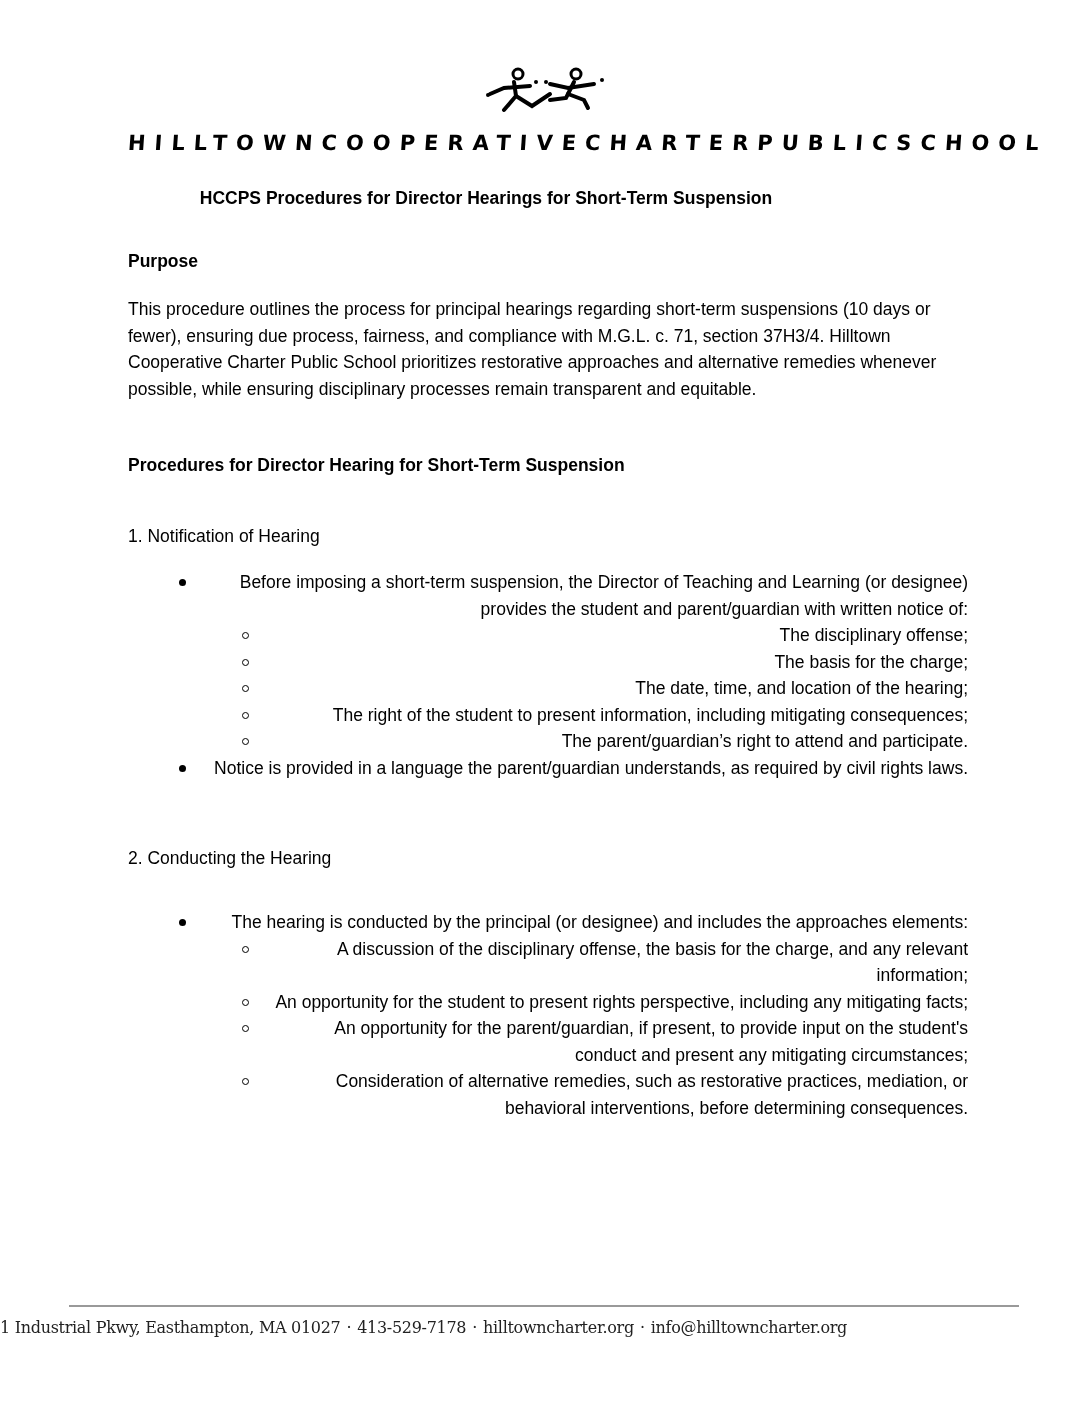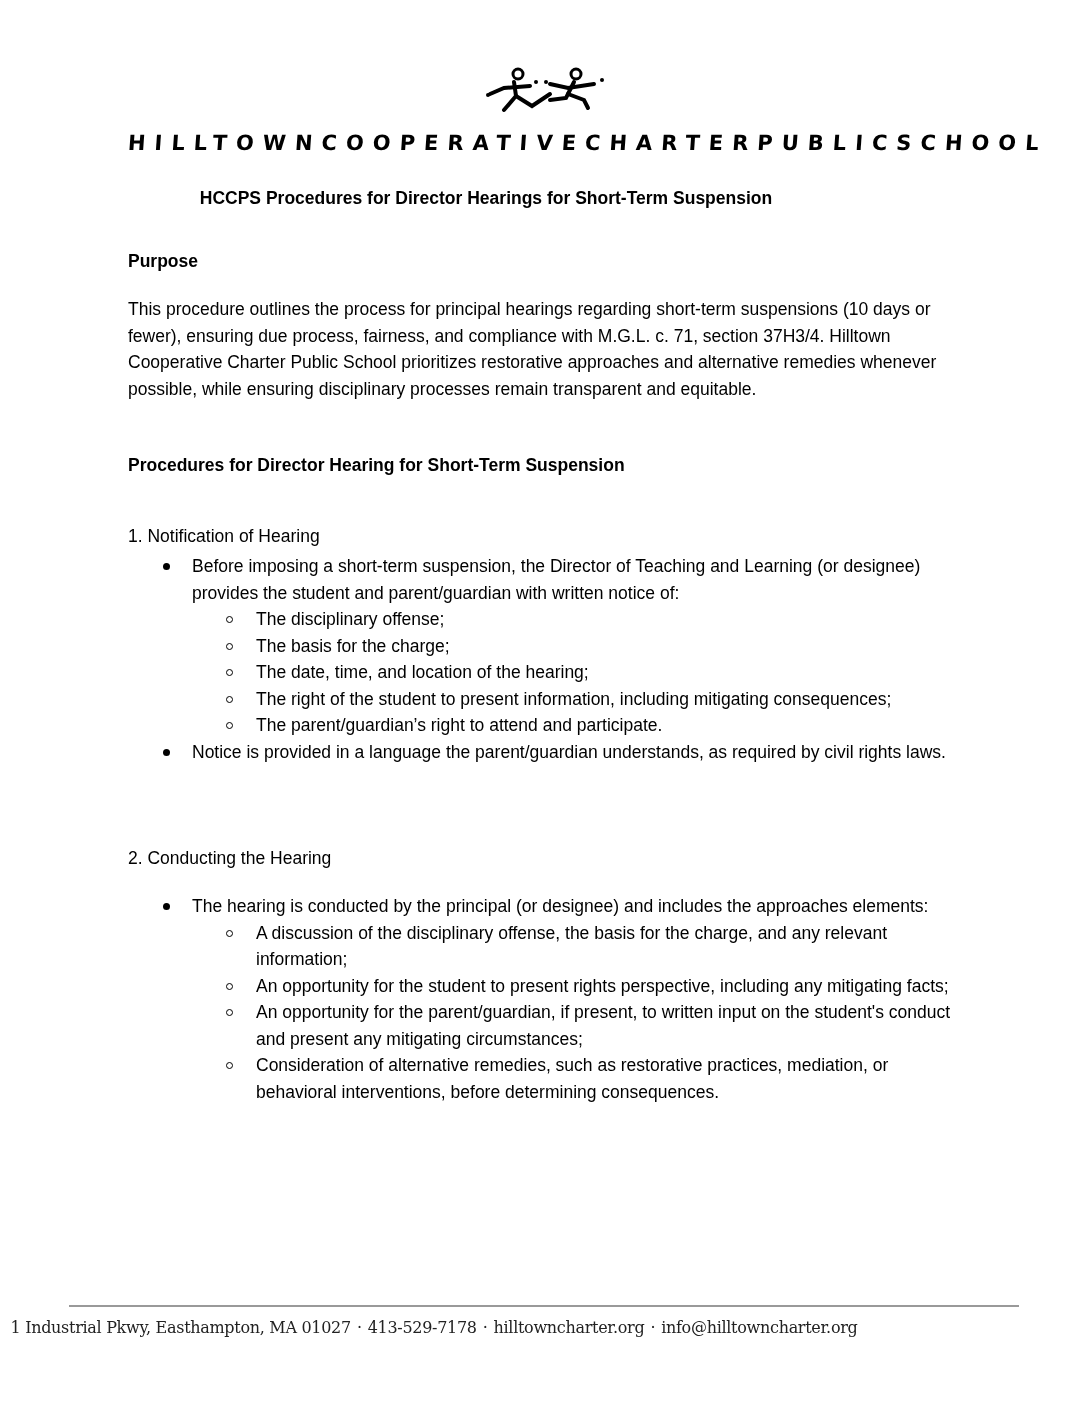--- a/index.html
+++ b/index.html
@@ -66,26 +66,27 @@
     .bold { font-weight: bold; }
     .heading-purpose { left: 128px; top: 248px; }
     .para-purpose { left: 128px; top: 296px; width: 840px; }
     .heading-procedures { left: 128px; top: 452px; }
     .step1 { left: 128px; top: 504px; margin-top: 19px; }
     .step2 { left: 128px; top: 845px; }
 
     ul.l1 {
       position: absolute;
       left: 192px;
-      margin: 0;
+      margin: 16px;
       padding: 0;
       list-style: none;
       width: 760px;
       font-size: 17.5px;
       line-height: 26.5px;
+      text-align: right;
     }
     ul.l1 > li {
       position: relative;
       margin: 0;
       padding: 0;
     }
     ul.l1 > li > .bullet {
       position: absolute;
       left: -29px;
       top: 10px;
@@ -121,21 +122,20 @@
       top: 1305px;
       width: 950px;
       height: 2px;
       background: #999999;
     }
     .footer-text {
       position: absolute;
       left: 0;
       width: 868px;
       top: 1318px;
-      text-align: center;
       font-family: "DejaVu Serif", serif;
       font-size: 16px;
       color: #222222;
       letter-spacing: -0.3px;
     }
     .footer-text .sep {
       margin: 0 6px;
     }
   </style>
 </head>
@@ -196,21 +196,21 @@
   </ul>
 
   <div class="text step2">2. Conducting the Hearing</div>
   <ul class="l1 list2">
     <li>
       <span class="bullet"></span>
       <span>The hearing is conducted by the principal (or designee) and includes the approaches elements:</span>
       <ul class="l2">
         <li><span class="circle"></span><span>A discussion of the disciplinary offense, the basis for the charge, and any relevant information;</span></li>
         <li><span class="circle"></span><span>An opportunity for the student to present rights perspective, including any mitigating facts;</span></li>
-        <li><span class="circle"></span><span>An opportunity for the parent/guardian, if present, to written input on the student's conduct and present any mitigating circumstances;</span></li>
+        <li><span class="circle"></span><span>An opportunity for the parent/guardian, if present, to provide input on the student's conduct and present any mitigating circumstances;</span></li>
         <li><span class="circle"></span><span>Consideration of alternative remedies, such as restorative practices, mediation, or behavioral interventions, before determining consequences.</span></li>
       </ul>
     </li>
   </ul>
 
   <div class="footer-rule"></div>
   <div class="footer-text">
     <span>1 Industrial Pkwy, Easthampton, MA 01027</span><span class="sep">·</span><span>413-529-7178</span><span class="sep">·</span><span>hilltowncharter.org</span><span class="sep">·</span><span>info@hilltowncharter.org</span>
   </div>
 

